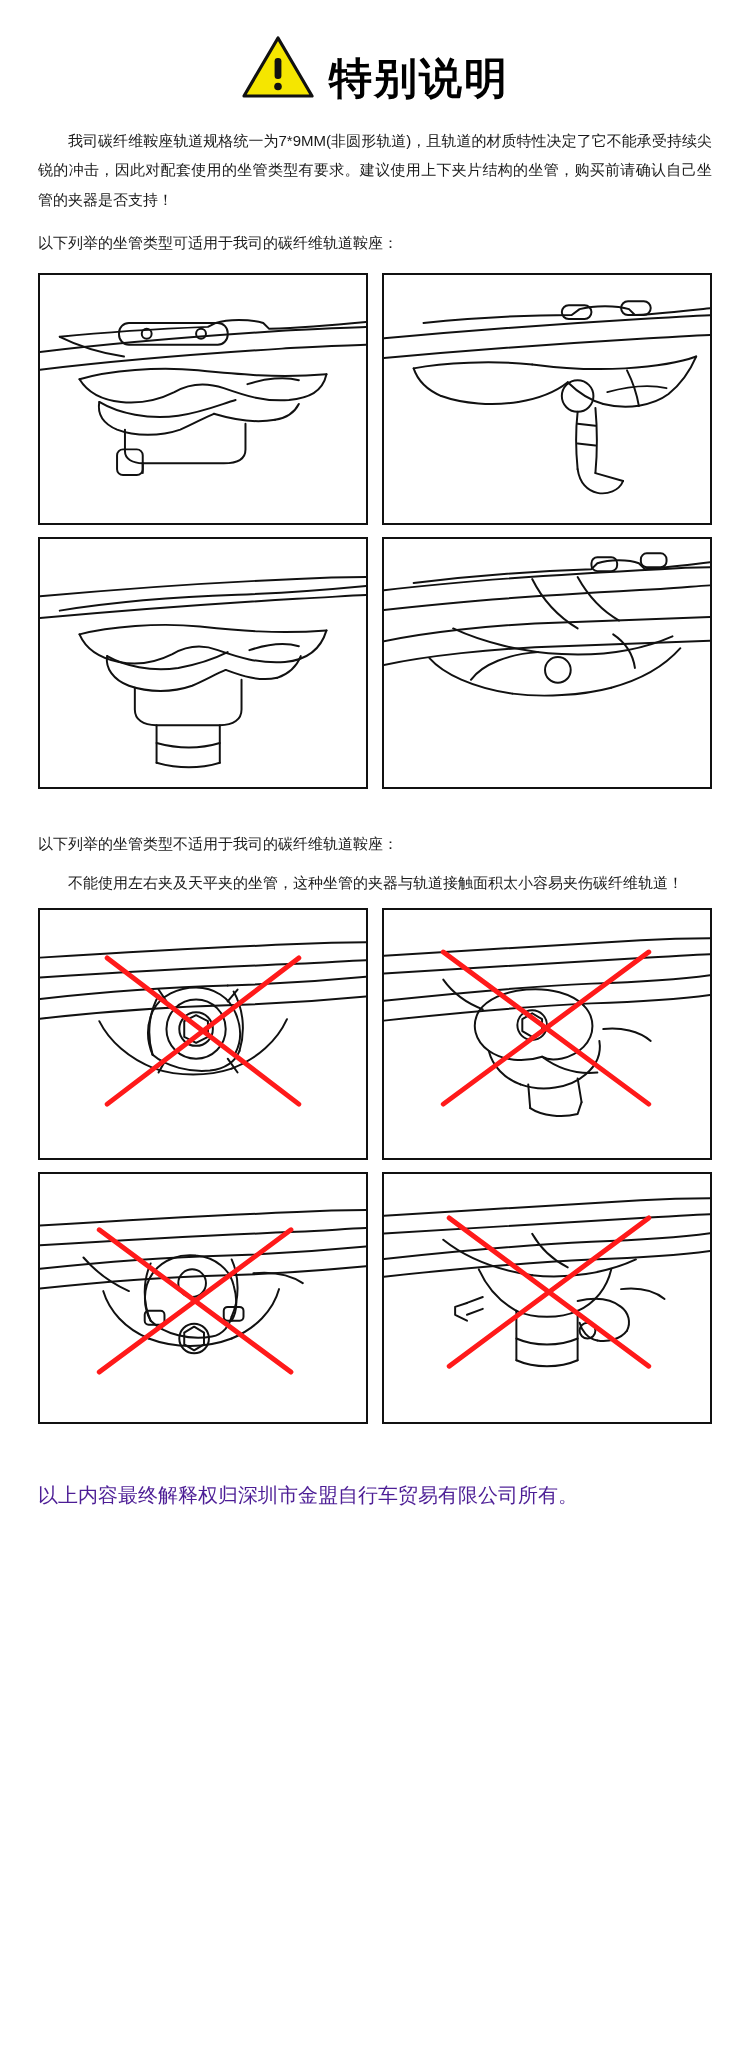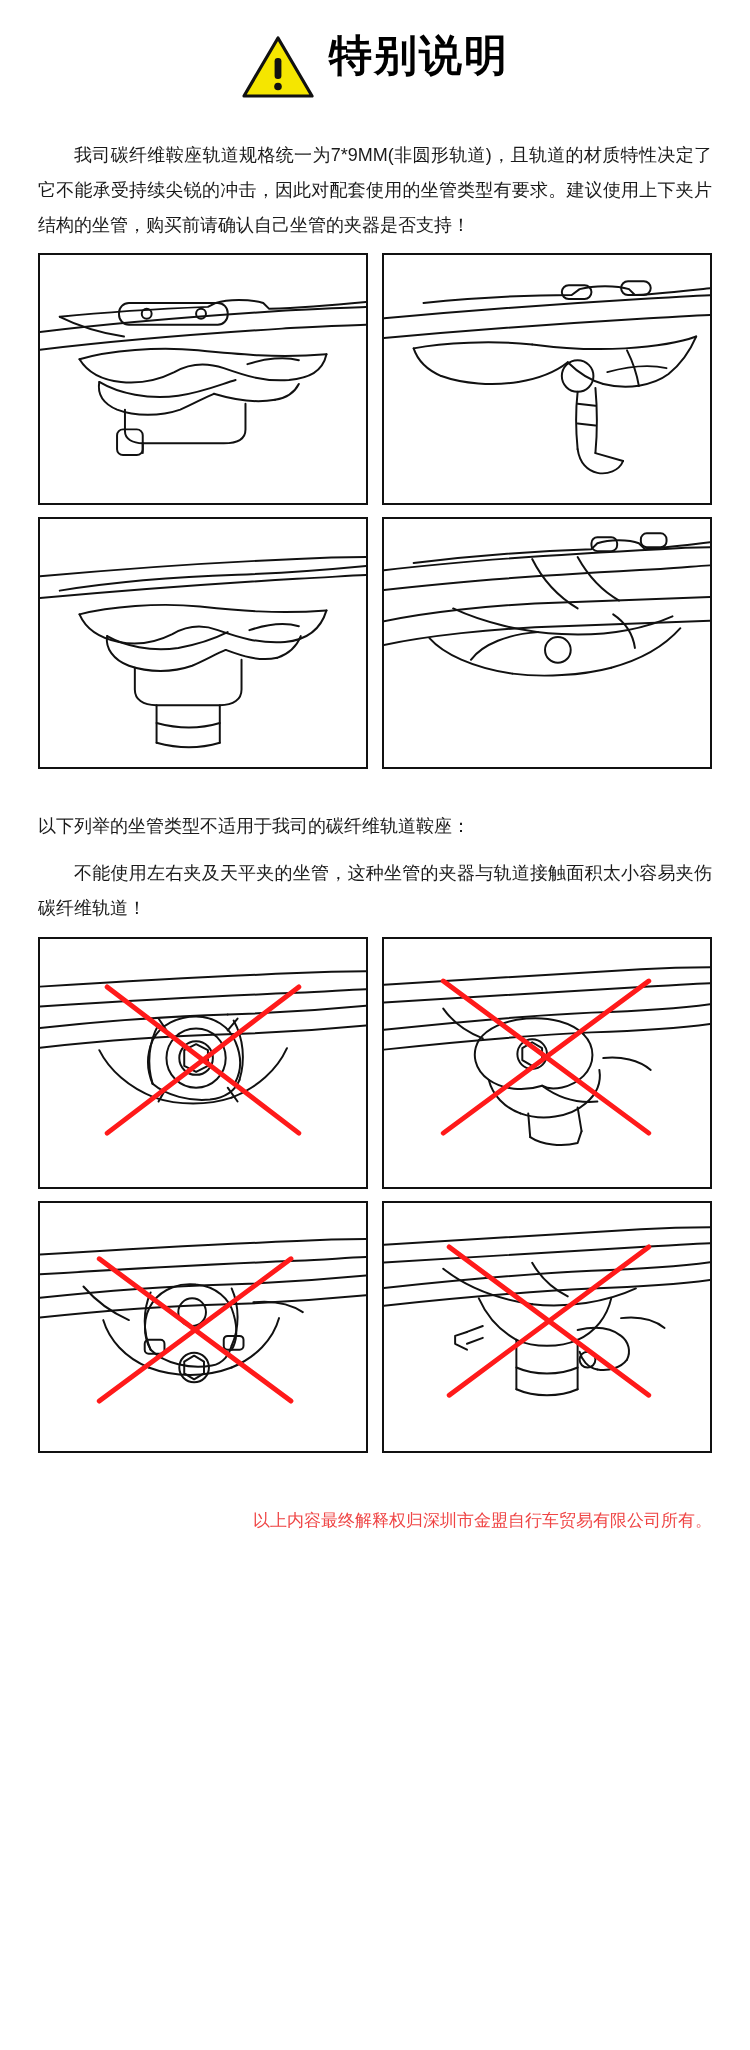--- a/index.html
+++ b/index.html
@@ -18,46 +18,46 @@
     min-height: 2050px;
     position: relative;
     box-sizing: border-box;
     padding: 0 30px;
     background: #ffffff;
   }
 
   
   .header {
     display: flex;
-    align-items: flex-start;
+    align-items: flex-end;
     justify-content: center;
     gap: 14px;
     padding-top: 34px;
     padding-bottom: 26px;
   }
   .warn-icon {
     width: 74px;
     height: 66px;
     flex: 0 0 auto;
   }
   .header-title {
     font-size: 43px;
     font-weight: bold;
     letter-spacing: 2px;
     line-height: 1;
     color: #000;
   }
 
   
   .para {
-    font-size: 18px;
+    font-size: 15px;
     line-height: 1.95;
     color: #1a1a1a;
     text-align: justify;
-    margin: 12px 0 4px 0;
+    margin: 0 0 4px 0;
   }
   .para.indent {
     text-indent: 2em;
   }
   .para.tight {
     margin-top: 14px;
     margin-bottom: 10px;
   }
   .para-block {
     padding: 0 8px;
@@ -83,25 +83,25 @@
     height: 100%;
   }
   .cross {
     position: absolute;
     inset: 0;
     pointer-events: none;
   }
 
   
   .footer {
-    font-size: 17px;
+    font-size: 20px;
     line-height: 1.9;
-    text-align: right;
+    text-align: left;
     padding: 26px 8px 30px 8px;
-    color: #ef4444;
+    color: #4c1d95;
   }
   .spacer-md { height: 26px; }
 </style>
 </head>
 <body>
 
 <div class="page">
 
   <div class="header">
     <span class="warn-icon">
@@ -109,20 +109,21 @@
         <path d="M37 4 L71 62 L3 62 Z" fill="#F5E600" stroke="#111" stroke-width="3.2" stroke-linejoin="round"></path>
         <rect x="33.6" y="24" width="6.8" height="21" rx="3.2" fill="#111"></rect>
         <circle cx="37" cy="52.5" r="3.8" fill="#111"></circle>
       </svg>
     </span>
     <div class="header-title">特别说明</div>
   </div>
 
   <div class="para-block">
     <p class="para indent">我司碳纤维鞍座轨道规格统一为7*9MM(非圆形轨道)，且轨道的材质特性决定了它不能承受持续尖锐的冲击，因此对配套使用的坐管类型有要求。建议使用上下夹片结构的坐管，购买前请确认自己坐管的夹器是否支持！</p>
+    <p class="para tight">以下列举的坐管类型可适用于我司的碳纤维轨道鞍座：</p>
   </div>
 
   <div class="grid">
 
     <div class="cell">
       <svg viewBox="0 0 330 250" xmlns="http://www.w3.org/2000/svg">
         <g fill="none" stroke="#111" stroke-width="2" stroke-linejoin="round" stroke-linecap="round">
           <path d="M-5 78 C60 70 150 62 245 56 C285 54 320 52 340 52"></path>
           <path d="M-5 96 C60 88 150 80 245 74 C285 72 320 70 340 70"></path>
           <path d="M20 62 C60 58 120 54 170 52 L178 48 C190 44 212 44 226 48 L232 54 C260 53 300 50 340 46"></path>

